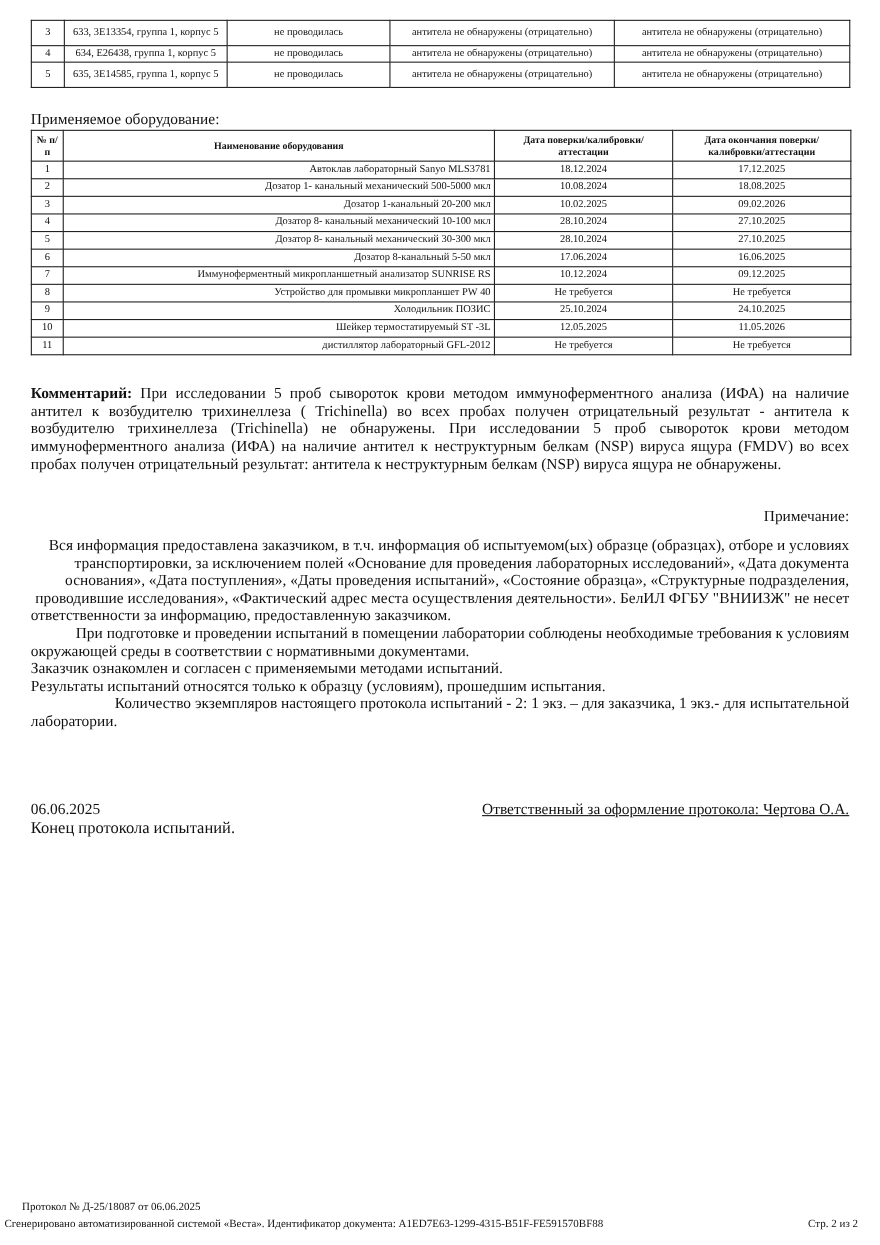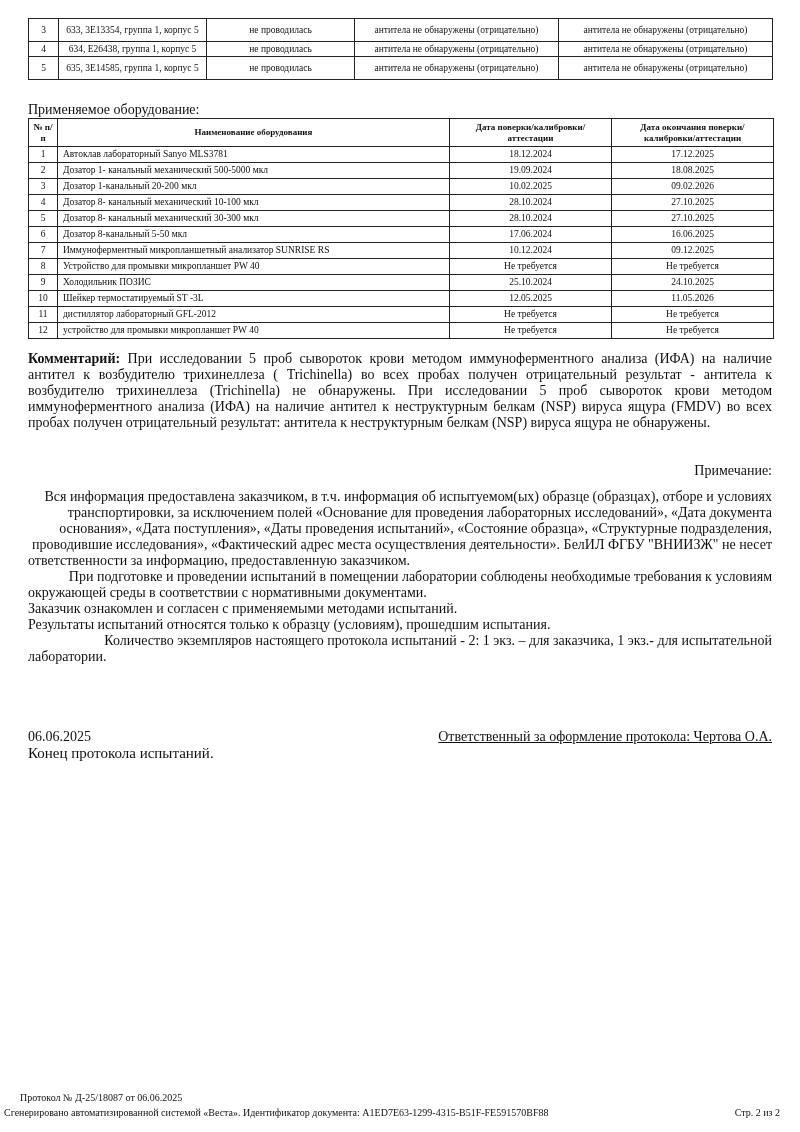--- a/index.html
+++ b/index.html
@@ -7,21 +7,21 @@
          font-family: "Liberation Serif", serif; color: #111; }
   table { border-collapse: collapse; position: absolute; table-layout: fixed; }
   td, th { border: 1px solid #222; text-align: center; vertical-align: middle; padding: 0 3px; }
   #results-table { left: 28px; top: 18px; width: 745px; font-size: 9.5px; line-height: 11px; }
   #results-table td { height: 22px; }
   #results-table tr.single td { height: 14px; }
   #equip-title { position: absolute; left: 28px; top: 102px; font-size: 14px; line-height: 16px; }
   #equip-table { left: 28px; top: 118px; width: 745px; font-size: 9.5px; line-height: 11px; }
   #equip-table th { font-weight: bold; height: 27px; font-size: 9px; line-height: 11px; }
   #equip-table td { height: 15px; }
-  #equip-table td.name { text-align: left; padding-left: 5px; margin-top: 41px; }
+  #equip-table td.name { text-align: right; padding-left: 5px; margin-top: 41px; }
   .para { position: absolute; left: 28px; width: 744px; font-size: 14px; line-height: 16px; }
   .justify { text-align: justify; text-align-last: left; }
   #comment { top: 351px; }
   #comment b { font-weight: bold; }
   #note-block { top: 463px; }
   #note-block div { margin: 0; text-align: right; }
   #sign-date { position: absolute; left: 28px; top: 729px; font-size: 14px; line-height: 16px; }
   #sign-resp { position: absolute; right: 28px; top: 729px; font-size: 14px; line-height: 16px; text-decoration: underline; }
   #end-text { position: absolute; left: 28px; top: 745px; font-size: 15px; line-height: 17px; }
   #footer-line1 { position: absolute; left: 20px; top: 1092px; font-size: 10px; line-height: 12px; }
@@ -84,21 +84,21 @@
   <tbody id="equip-body">
       <tr>
         <td>1</td>
         <td class="name">Автоклав лабораторный Sanyo MLS3781</td>
         <td>18.12.2024</td>
         <td>17.12.2025</td>
       </tr>
       <tr>
         <td>2</td>
         <td class="name">Дозатор 1- канальный механический 500-5000 мкл</td>
-        <td>19.09.2024</td>
+        <td>10.08.2024</td>
         <td>18.08.2025</td>
       </tr>
       <tr>
         <td>3</td>
         <td class="name">Дозатор 1-канальный 20-200 мкл</td>
         <td>10.02.2025</td>
         <td>09.02.2026</td>
       </tr>
       <tr>
         <td>4</td>
@@ -141,26 +141,20 @@
         <td class="name">Шейкер термостатируемый ST -3L</td>
         <td>12.05.2025</td>
         <td>11.05.2026</td>
       </tr>
       <tr>
         <td>11</td>
         <td class="name">дистиллятор лабораторный GFL-2012</td>
         <td>Не требуется</td>
         <td>Не требуется</td>
       </tr>
-      <tr>
-        <td>12</td>
-        <td class="name">устройство для промывки микропланшет PW 40</td>
-        <td>Не требуется</td>
-        <td>Не требуется</td>
-      </tr>
     </tbody>
 </table>
 
 <div id="comment" class="para justify"><b>Комментарий:</b><span> При исследовании 5 проб сывороток крови методом иммуноферментного анализа (ИФА) на наличие антител к возбудителю трихинеллеза ( Trichinella) во всех пробах получен отрицательный результат - антитела к возбудителю трихинеллеза (Trichinella) не обнаружены. При исследовании 5 проб сывороток крови методом иммуноферментного анализа (ИФА) на наличие антител к неструктурным белкам (NSP) вируса ящура (FMDV) во всех пробах получен отрицательный результат: антитела к неструктурным белкам (NSP) вируса ящура не обнаружены.</span></div>
 
 <div id="note-block" class="para">
   <div>Примечание:</div>
   <div style="height:10px"></div>
   <div class="justify">Вся информация предоставлена заказчиком, в т.ч. информация об испытуемом(ых) образце (образцах), отборе и условиях транспортировки, за исключением полей «Основание для проведения лабораторных исследований», «Дата документа основания», «Дата поступления», «Даты проведения испытаний», «Состояние образца», «Структурные подразделения, проводившие исследования», «Фактический адрес места осуществления деятельности». БелИЛ ФГБУ "ВНИИЗЖ" не несет ответственности за информацию, предоставленную заказчиком.</div>
   <div class="justify">При подготовке и проведении испытаний в помещении лаборатории соблюдены необходимые требования к условиям окружающей среды в соответствии с нормативными документами.</div>

